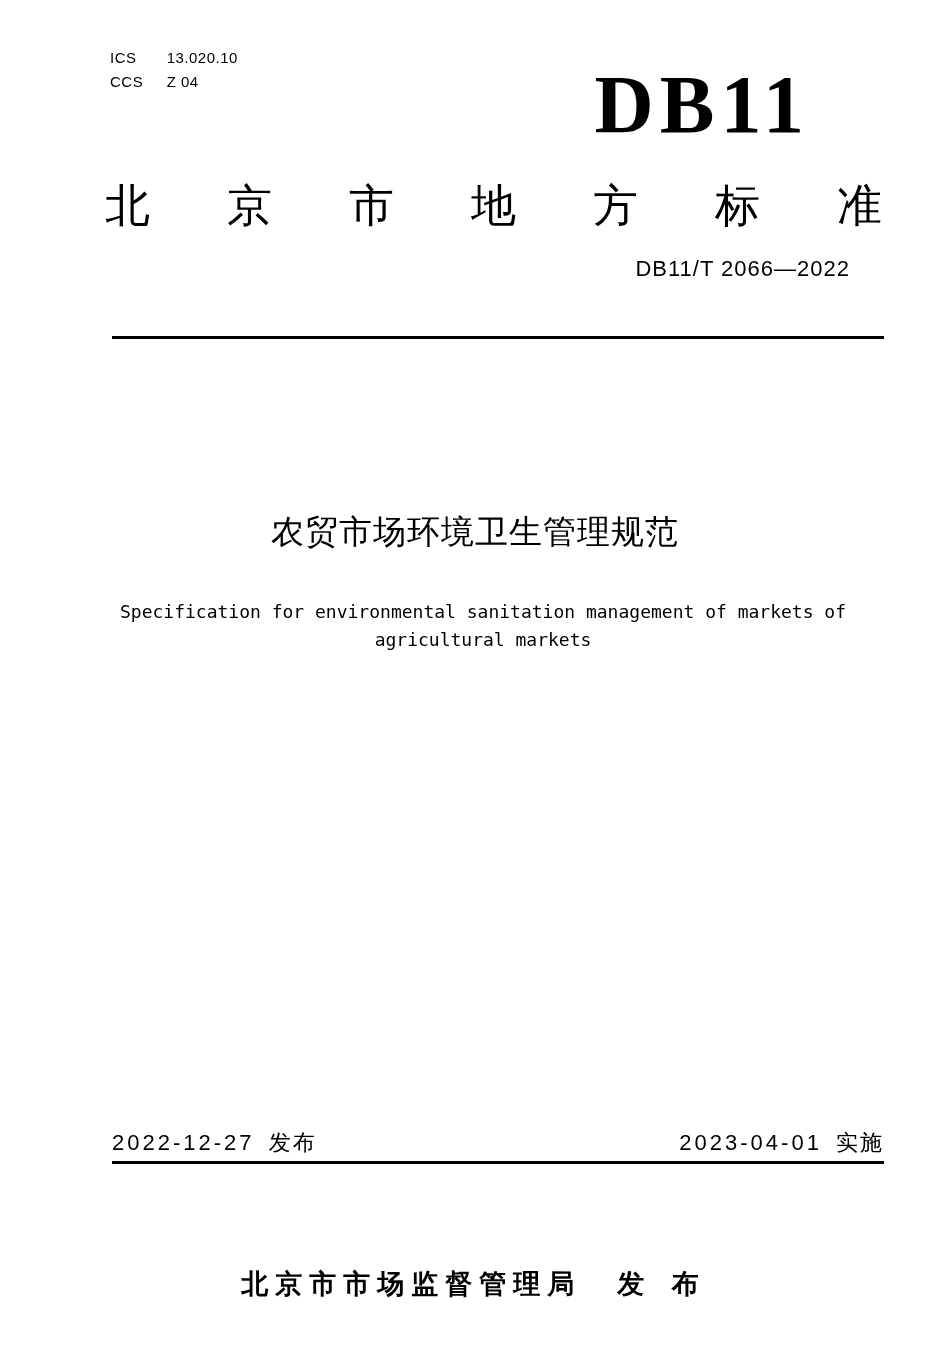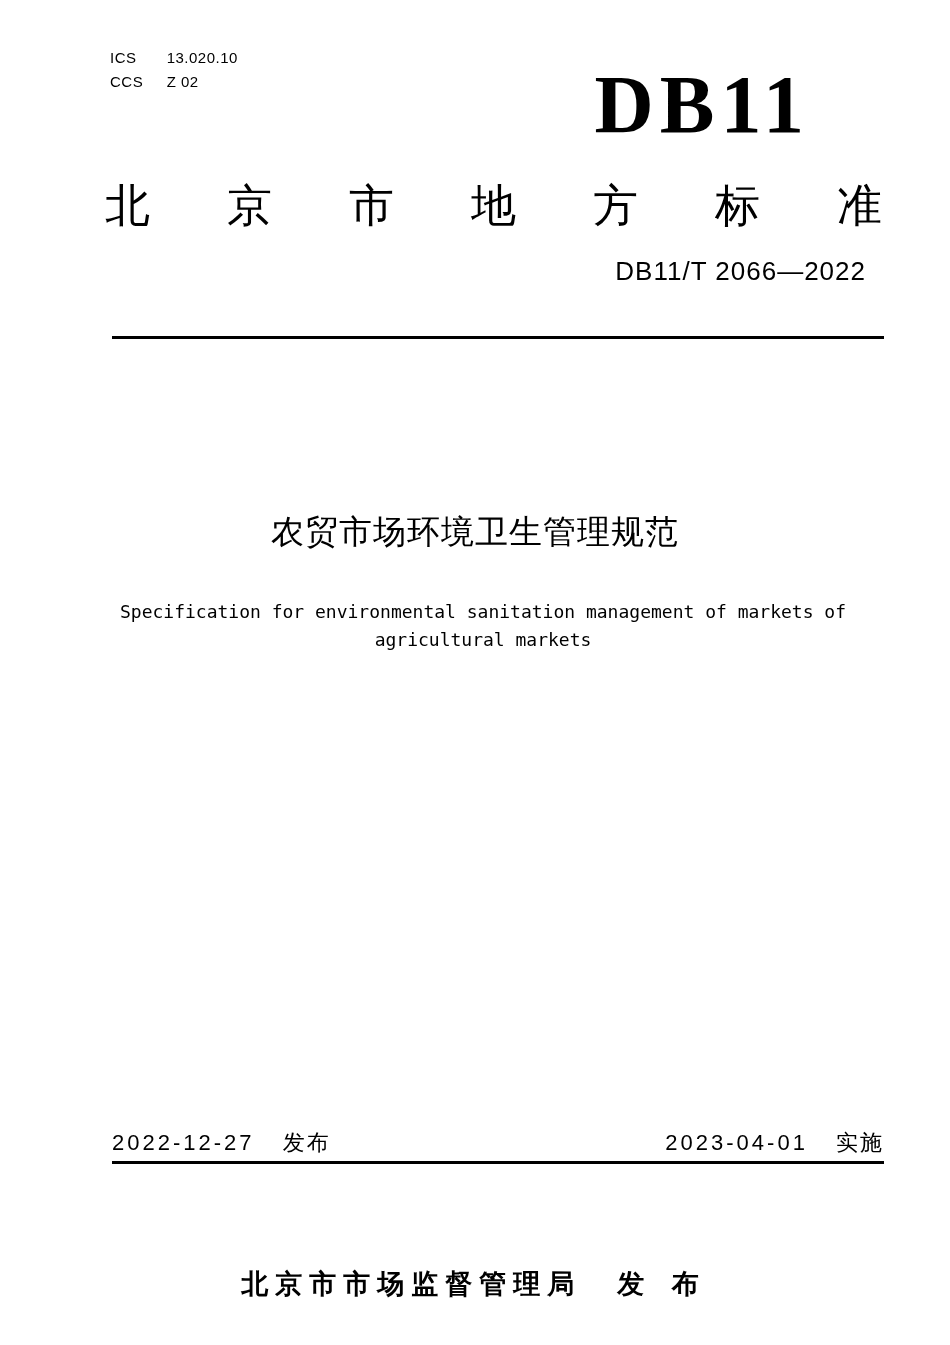--- a/index.html
+++ b/index.html
@@ -56,22 +56,22 @@
     font-size: 45px;
     line-height: 1.05;
     font-weight: normal;
   }
   .standard-type span { display: inline-block; }
 
   
   .standard-number {
     position: absolute;
     top: 256px;
-    right: 84px;
-    font-size: 26px;
+    right: 100px;
+    font-size: 22px;
     letter-spacing: 1px;
     white-space: nowrap;
   }
 
   .rule {
     position: absolute;
     left: 112px;
     right: 66px;
     height: 3px;
     background: #000000;
@@ -110,21 +110,21 @@
     position: absolute;
     left: 112px;
     right: 66px;
     top: 1128px;
     display: flex;
     justify-content: space-between;
     font-size: 22px;
     white-space: nowrap;
   }
   .date-num { letter-spacing: 3px; }
-  .date-label { margin-left: 22px; letter-spacing: 2px; }
+  .date-label { margin-left: 8px; letter-spacing: 2px; }
 
   
   .publisher-row {
     position: absolute;
     top: 1226px;
     left: 0;
     right: 0;
     display: flex;
     justify-content: center;
     align-items: baseline;
@@ -140,21 +140,21 @@
 
 <div class="page">
 
   <div class="ics-block">
     <div class="code-row">
       <span class="code-label">ICS</span>
       <span class="code-value">13.020.10</span>
     </div>
     <div class="code-row">
       <span class="code-label">CCS</span>
-      <span class="code-value">Z 02</span>
+      <span class="code-value">Z 04</span>
     </div>
   </div>
 
   <div class="logo">DB11</div>
 
   <div class="standard-type">
     <span>北</span>
     <span>京</span>
     <span>市</span>
     <span>地</span>

